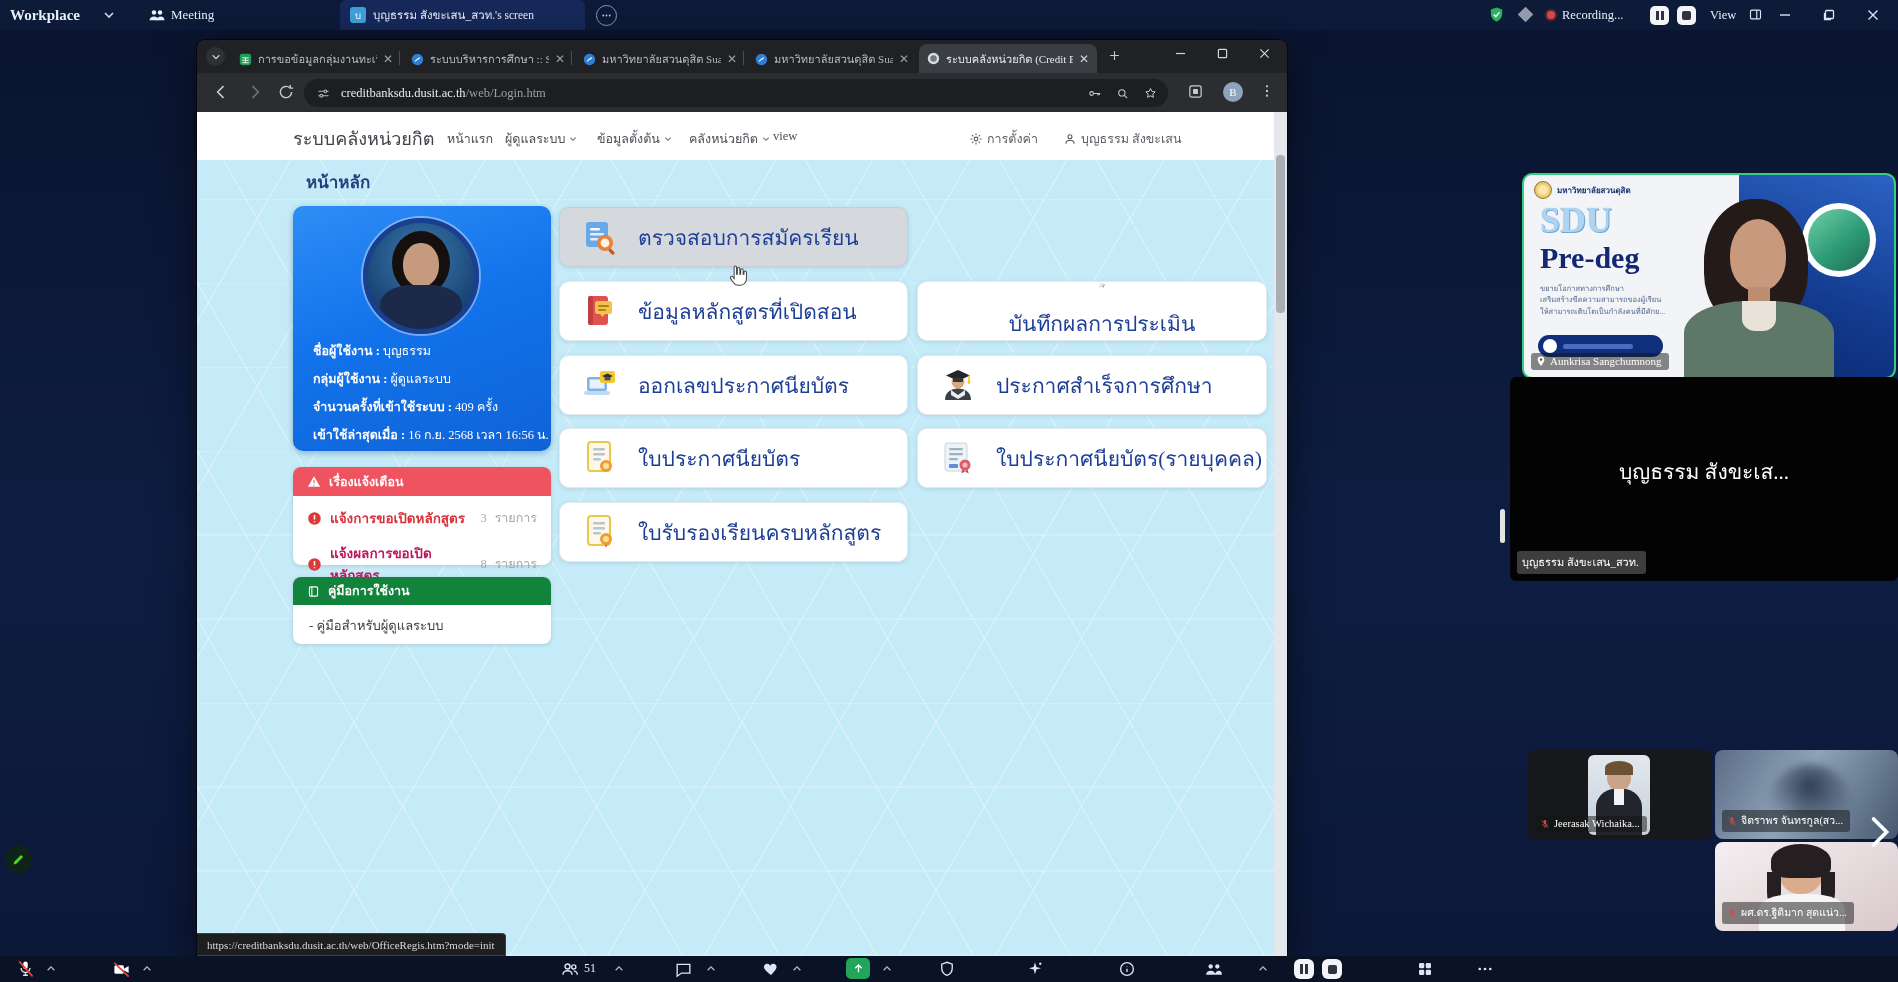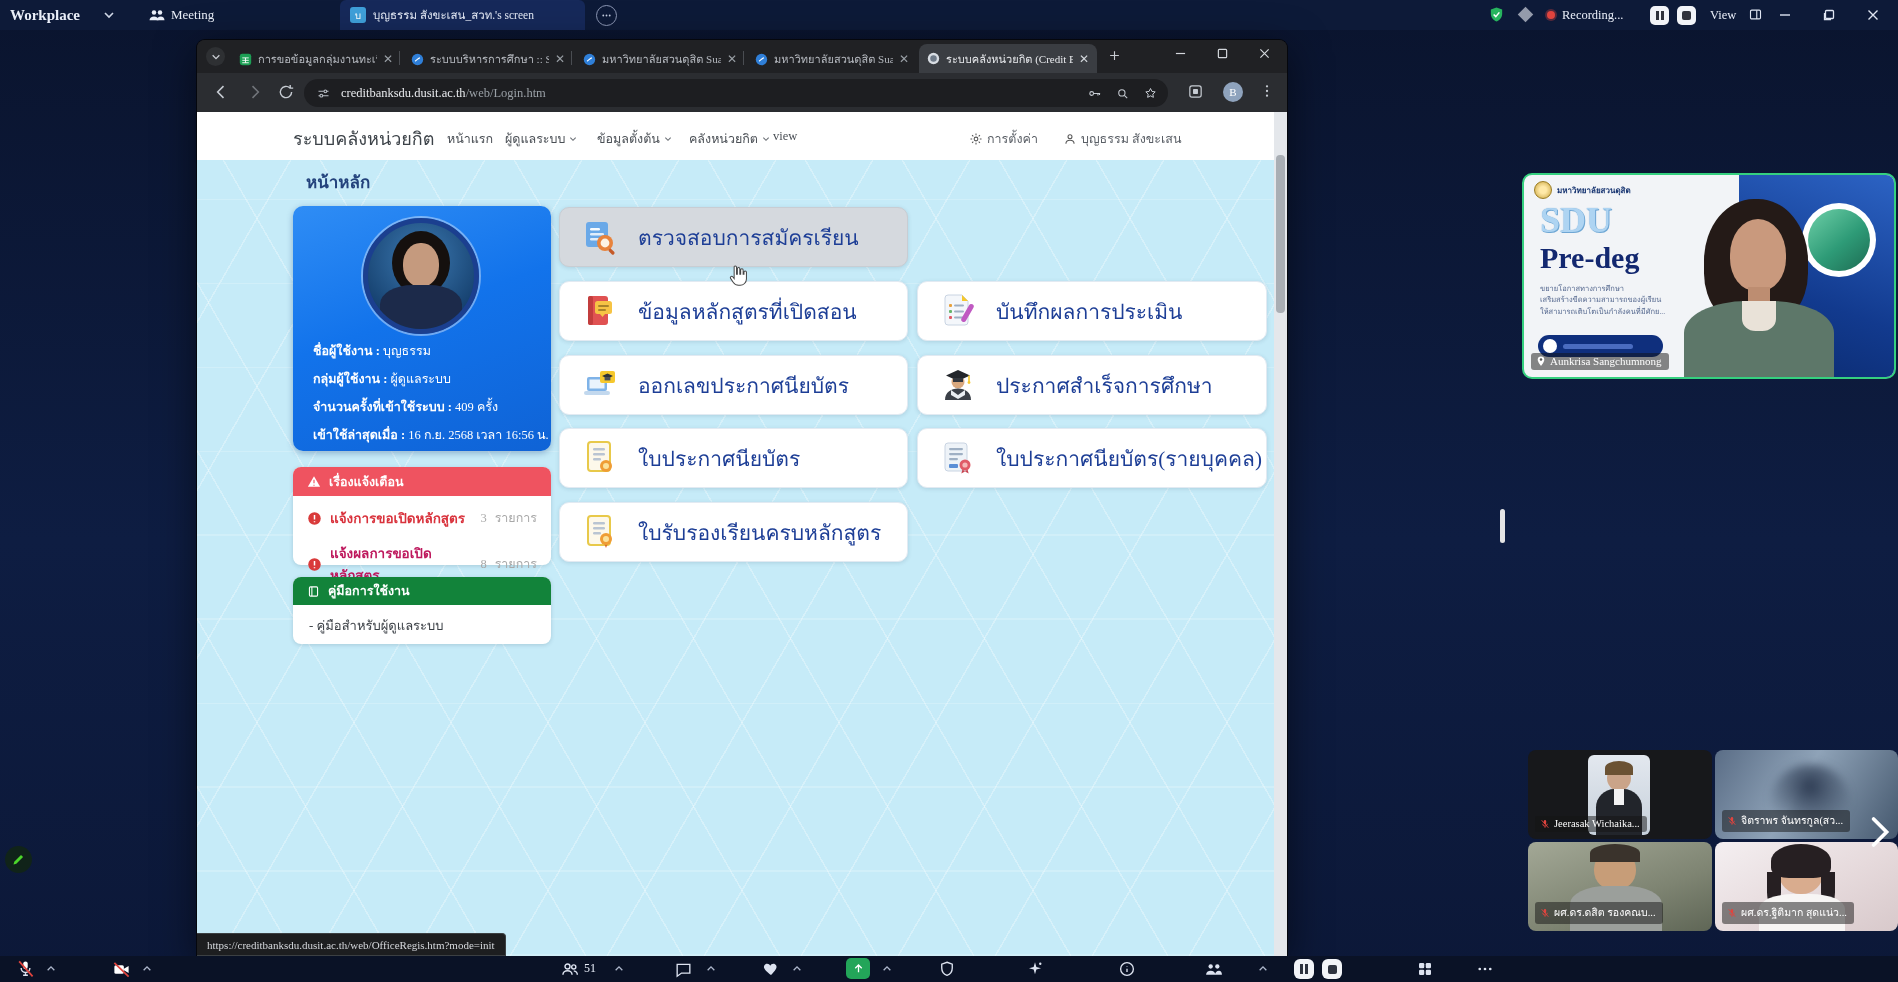--- a/index.html
+++ b/index.html
@@ -412,21 +412,21 @@
             <rect x="13" y="15" width="12" height="2.4" rx="1.2" fill="#b9c4d2"></rect>
             <rect x="13" y="20" width="8" height="2.4" rx="1.2" fill="#b9c4d2"></rect>
             <path d="M23.6 30l2.4 6 2.4-6z" fill="#d86a2c"></path>
             <circle cx="26" cy="27" r="6" fill="#ef9d35"></circle>
             <circle cx="26" cy="27" r="3" fill="#fbe29a"></circle>
           </svg>
         <span class="mlabel">ใบรับรองเรียนครบหลักสูตร</span>
         </div>
 
 
-      <div class="ab mcard" style="left:720px;top:121px;width:350px;">
+      <div class="ab mcard" style="left:720px;top:121px;width:350px;flex-direction:column;">
         <svg width="40" height="40" viewBox="0 0 40 40">
             <path d="M7 7a3 3 0 0 1 3-3h14l6 6v21a3 3 0 0 1-3 3H10a3 3 0 0 1-3-3z" fill="#f4f7fb" stroke="#c9d4e2"></path>
             <path d="M24 4l6 6h-6z" fill="#f6c82d"></path>
             <rect x="11" y="13" width="3" height="3" rx="1" fill="#e8a13c"></rect>
             <rect x="16" y="13.4" width="10" height="2.2" rx="1.1" fill="#9fb0c4"></rect>
             <rect x="11" y="19" width="3" height="3" rx="1" fill="#67b56b"></rect>
             <rect x="16" y="19.4" width="10" height="2.2" rx="1.1" fill="#9fb0c4"></rect>
             <rect x="11" y="25" width="3" height="3" rx="1" fill="#e05a66"></rect>
             <rect x="16" y="25.4" width="10" height="2.2" rx="1.1" fill="#9fb0c4"></rect>
             <rect x="27" y="12" width="5" height="20" rx="2.5" transform="rotate(30 29.5 22)" fill="#c05ac2"></rect>
@@ -511,20 +511,24 @@
     </div>
     <div class="namechip">
       <svg width="10" height="12" viewBox="0 0 24 28">
           <path d="M12 26s-8-10-8-15a8 8 0 1 1 16 0c0 5-8 15-8 15z" fill="#fff"></path>
           <circle cx="12" cy="10.5" r="3" fill="#555"></circle>
         </svg>
       <span>Aunkrisa Sangchumnong</span>
       </div>
   </div>
 
+  <div class="ab vtile" style="left:1510px;top:377px;width:388px;height:204px;background:#030303;border-radius:6px;">
+    <div class="ab" style="left:0;top:78px;width:100%;text-align:center;color:#fff;font-size:21px;">บุญธรรม สังขะเส...</div>
+    <div class="namechip" style="background:rgba(120,120,120,.5);">บุญธรรม สังขะเสน_สวท.</div>
+  </div>
 
   <div class="ab" style="left:1500px;top:509px;width:5px;height:34px;border-radius:3px;background:#e4e4e4;"></div>
 
   <div class="ab vtile" style="left:1528px;top:750px;width:184px;height:89px;background:#17181b;">
     <div class="ab" style="left:60px;top:5px;width:62px;height:80px;border-radius:6px;background:linear-gradient(180deg,#e3e8ef,#c6d0da);">
       <div class="ab" style="left:19px;top:10px;width:24px;height:26px;border-radius:50%;background:#caa489;"></div>
       <div class="ab" style="left:17px;top:6px;width:28px;height:14px;border-radius:50% 50% 0 0;background:#6b5233;"></div>
       <div class="ab" style="left:8px;top:34px;width:46px;height:46px;border-radius:40% 40% 0 0;background:#22252b;"></div>
       <div class="ab" style="left:26px;top:34px;width:10px;height:16px;background:#f2f2f2;"></div>
     </div>
@@ -543,33 +547,20 @@
     <div class="namechip" style="font-size:10.5px;">
       <svg width="10" height="10" viewBox="0 0 24 24" fill="none" stroke="#e0443e" stroke-width="2.2">
           <rect x="9.2" y="2.5" width="5.6" height="10" rx="2.8" fill="#e0443e" stroke="none"></rect>
           <path d="M6.5 11.5a5.5 5.5 0 0 0 11 0M12 17v4"></path>
           <path d="M4 3l16 18"></path>
         </svg>
       <span>จิตราพร จันทรกูล(สว...</span>
       </div>
   </div>
 
-  <div class="ab vtile" style="left:1528px;top:842px;width:184px;height:89px;background:linear-gradient(160deg,#a3a896 0%,#7e8472 60%,#5f6656 100%);">
-    <div class="ab" style="left:66px;top:8px;width:42px;height:40px;border-radius:48%;background:#c79d78;"></div>
-    <div class="ab" style="left:62px;top:2px;width:50px;height:18px;border-radius:50% 50% 0 0;background:#3a332c;"></div>
-    <div class="ab" style="left:42px;top:44px;width:92px;height:45px;border-radius:40% 40% 0 0;background:#9b9f9b;"></div>
-    <div class="namechip" style="font-size:10.5px;">
-      <svg width="10" height="10" viewBox="0 0 24 24" fill="none" stroke="#e0443e" stroke-width="2.2">
-          <rect x="9.2" y="2.5" width="5.6" height="10" rx="2.8" fill="#e0443e" stroke="none"></rect>
-          <path d="M6.5 11.5a5.5 5.5 0 0 0 11 0M12 17v4"></path>
-          <path d="M4 3l16 18"></path>
-        </svg>
-      <span>ผศ.ดร.ดสิต รองคณบ...</span>
-      </div>
-  </div>
 
   <div class="ab vtile" style="left:1715px;top:842px;width:183px;height:89px;background:linear-gradient(150deg,#f4eff1 0%,#e6dadc 55%,#d8c9cb 100%);">
     <div class="ab" style="left:64px;top:10px;width:44px;height:42px;border-radius:48%;background:#d9ac8e;"></div>
     <div class="ab" style="left:56px;top:2px;width:60px;height:34px;border-radius:50% 50% 30% 30%;background:#261f22;"></div>
     <div class="ab" style="left:52px;top:30px;width:14px;height:34px;border-radius:0 0 40% 40%;background:#261f22;"></div>
     <div class="ab" style="left:106px;top:30px;width:14px;height:34px;border-radius:0 0 40% 40%;background:#261f22;"></div>
     <div class="ab" style="left:44px;top:52px;width:86px;height:37px;border-radius:40% 40% 0 0;background:#f7f5f4;"></div>
     <div class="namechip" style="font-size:10.5px;">
       <svg width="10" height="10" viewBox="0 0 24 24" fill="none" stroke="#e0443e" stroke-width="2.2">
           <rect x="9.2" y="2.5" width="5.6" height="10" rx="2.8" fill="#e0443e" stroke="none"></rect>

